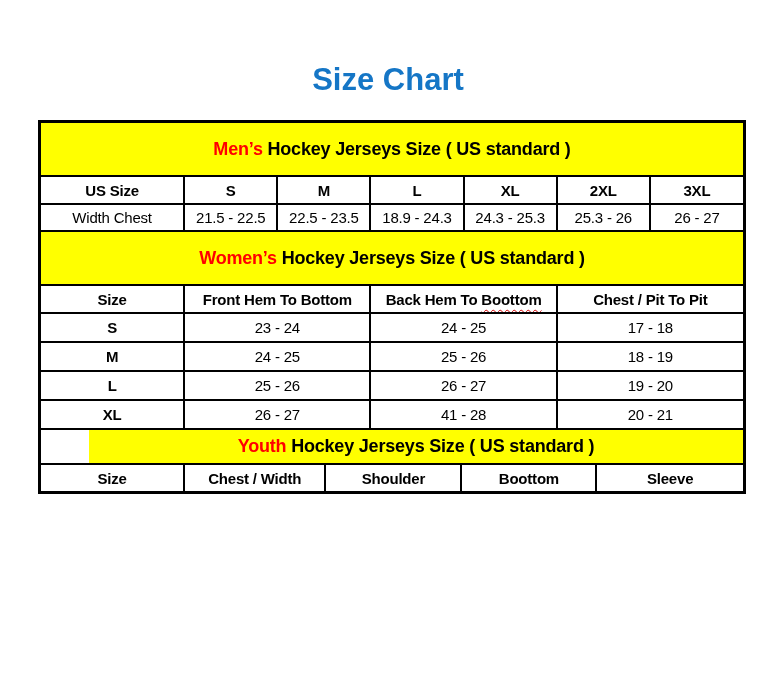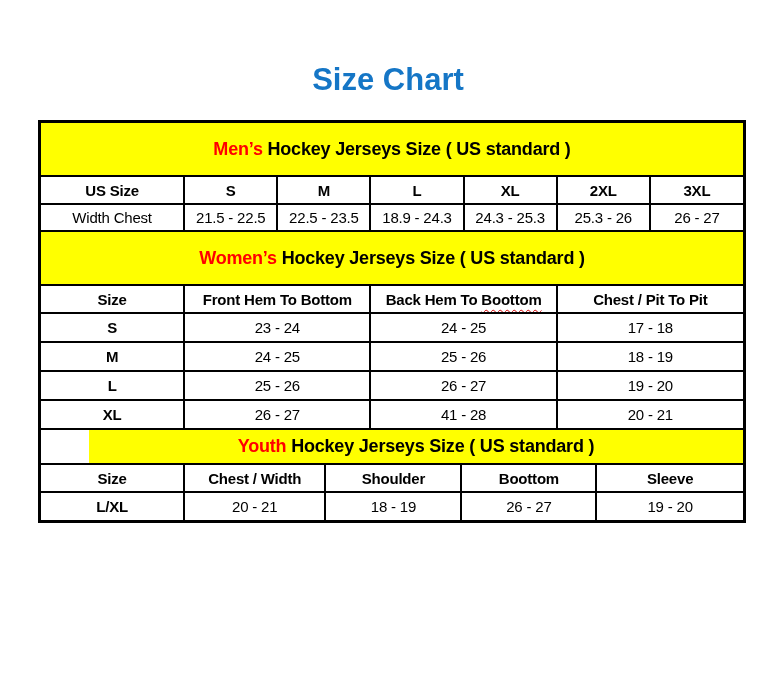--- a/index.html
+++ b/index.html
@@ -156,24 +156,17 @@
           <col class="c4">
         </colgroup>
       <tbody>
         <tr>
           <th>Size</th>
           <th>Chest / Width</th>
           <th>Shoulder</th>
           <th>Boottom</th>
           <th>Sleeve</th>
         </tr>
-        <tr>
-          <td class="lbl">L/XL</td>
-          <td>20 - 21</td>
-          <td>18 - 19</td>
-          <td>26 - 27</td>
-          <td>19 - 20</td>
-        </tr>
       </tbody>
     </table>
 
   </div>
 </div>
 
 </body></html>

